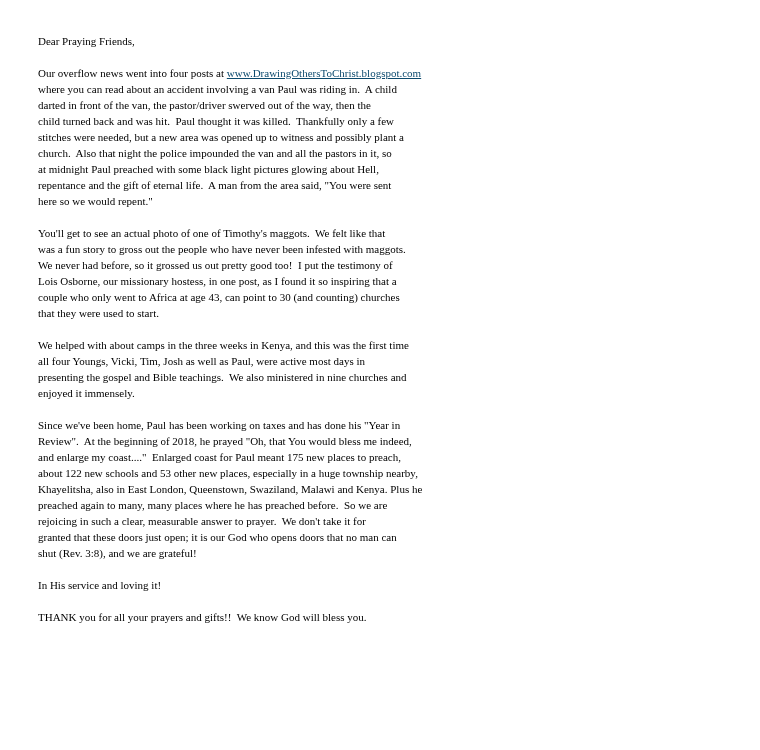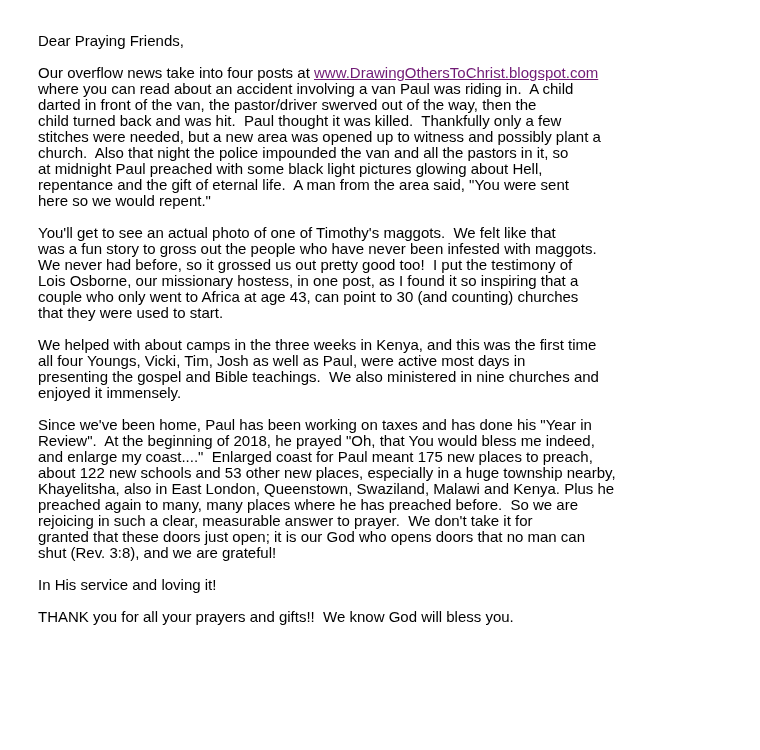--- a/index.html
+++ b/index.html
@@ -10,44 +10,44 @@
   body {
     width: 760px;
     height: 750px;
     overflow: hidden;
   }
   .page {
     box-sizing: border-box;
     width: 760px;
     height: 750px;
     padding: 33px 20px 0 38px;
-    font-family: Liberation Sans, sans-serif;
-    font-size: 15px;
+    font-family: Liberation Serif, serif;
+    font-size: 11px;
     line-height: 16px;
     color: #000000;
   }
   .para {
     margin: 0 0 16px 0;
     white-space: pre;
   }
   a.blog-link {
-    color: #701a75;
+    color: #0c4a6e;
     text-decoration: underline;
     cursor: pointer;
   }
 </style>
 </head>
 <body>
 
 <div class="page">
 
   <p class="para">Dear Praying Friends,</p>
 
 
-  <p class="para"><span>Our overflow news take into four posts at </span><a class="blog-link">www.DrawingOthersToChrist.blogspot.com</a><span>
+  <p class="para"><span>Our overflow news went into four posts at </span><a class="blog-link">www.DrawingOthersToChrist.blogspot.com</a><span>
 where you can read about an accident involving a van Paul was riding in.  A child
 darted in front of the van, the pastor/driver swerved out of the way, then the
 child turned back and was hit.  Paul thought it was killed.  Thankfully only a few
 stitches were needed, but a new area was opened up to witness and possibly plant a
 church.  Also that night the police impounded the van and all the pastors in it, so
 at midnight Paul preached with some black light pictures glowing about Hell,
 repentance and the gift of eternal life.  A man from the area said, "You were sent
 here so we would repent."</span></p>
 
   <p class="para">You'll get to see an actual photo of one of Timothy's maggots.  We felt like that

